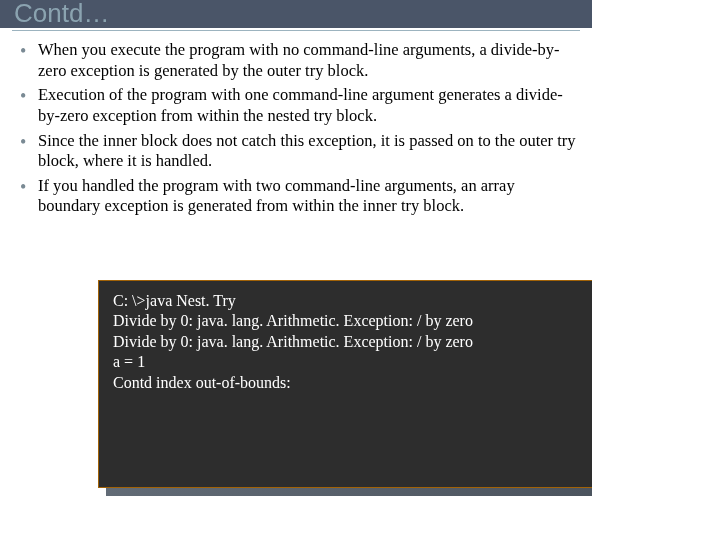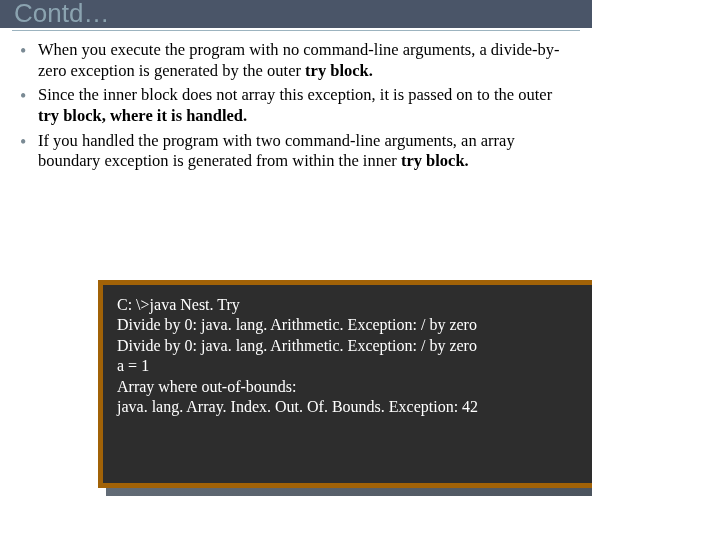--- a/index.html
+++ b/index.html
@@ -20,33 +20,33 @@
   }
   .body {
     position: absolute; top: 40px; left: 20px; right: 16px;
     font-size: 16.5px; line-height: 1.25; color: #000;
   }
   .body ul { list-style: none; }
   .body li { position: relative; padding-left: 18px; margin-bottom: 4px; }
   .body li::before {
     content: "•"; position: absolute; left: 0; top: 0; color: #7a8a94; font-size: 18px;
   }
-  .bold { font-weight: 700; }
+  .bold { font-weight: 400; }
   .console-wrap {
     position: absolute; top: 280px; left: 98px; width: 520px; height: 208px;
   }
   .console-shadow {
     position: absolute; top: 8px; left: 8px; right: -8px; bottom: -8px;
     background: linear-gradient(135deg, #6b7580 0%, #4a525c 100%);
     z-index: 0;
   }
   .console {
     position: absolute; inset: 0;
     background: #2d2d2d;
-    border: 5px solid #a16207;
+    border: 1px solid #a16207;
     padding: 10px 14px;
     z-index: 1;
   }
   .console .line {
     font-family: Georgia, 'Times New Roman', serif;
     font-size: 16px; line-height: 1.28; color: #fff; white-space: pre-wrap;
   }
 </style>
 </head>
 <body>
@@ -55,32 +55,34 @@
   <div class="titlebar"></div>
   <div class="title-text">Contd…</div>
   <div class="divider"></div>
 
   <div class="body">
     <ul>
       <li>
         <span>When you execute the program with no command-line arguments, a divide-by-zero exception is generated by the outer </span><span class="bold">try block.</span><span></span>
       </li>
       <li>
-        <span>Since the inner block does not array this exception, it is passed on to the outer </span><span class="bold">try block, where it is handled.</span><span></span>
+        <span>Execution of the program with one command-line argument generates a divide-by-zero exception from within the nested </span><span class="bold">try block.</span><span></span>
+      </li>
+      <li>
+        <span>Since the inner block does not catch this exception, it is passed on to the outer </span><span class="bold">try block, where it is handled.</span><span></span>
       </li>
       <li>
         <span>If you handled the program with two command-line arguments, an array boundary exception is generated from within the inner </span><span class="bold">try block.</span><span></span>
       </li>
     </ul>
   </div>
 
   <div class="console-wrap">
     <div class="console-shadow"></div>
     <div class="console">
       <div class="line">C: \&gt;java Nest. Try</div>
       <div class="line">Divide by 0: java. lang. Arithmetic. Exception: / by zero</div>
       <div class="line">Divide by 0: java. lang. Arithmetic. Exception: / by zero</div>
       <div class="line">a = 1</div>
-      <div class="line">Array where out-of-bounds:</div>
-      <div class="line">java. lang. Array. Index. Out. Of. Bounds. Exception: 42</div>
+      <div class="line">Contd index out-of-bounds:</div>
     </div>
   </div>
 </div>
 
 </body></html>

